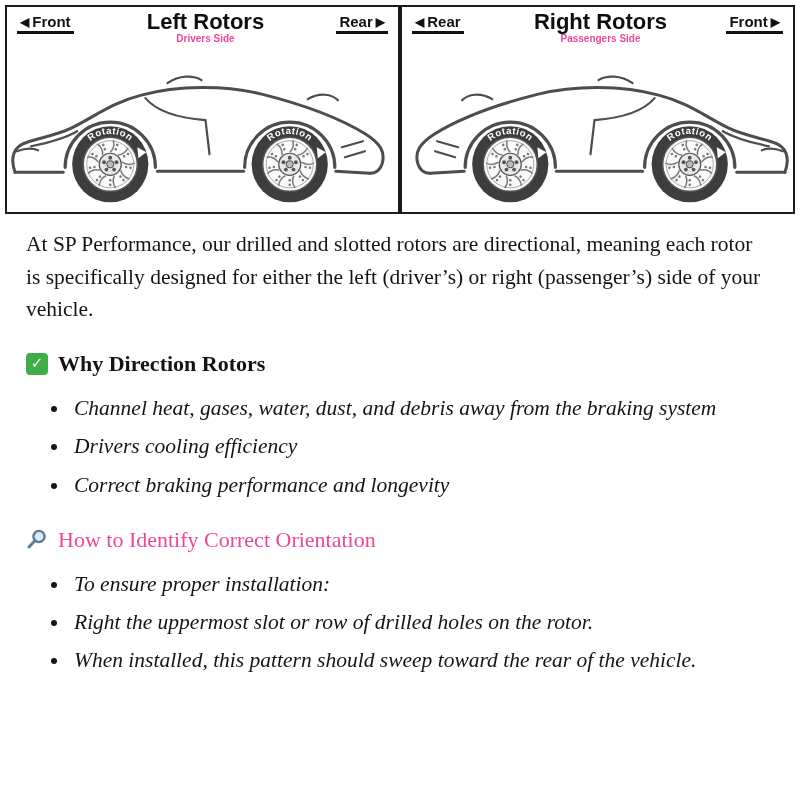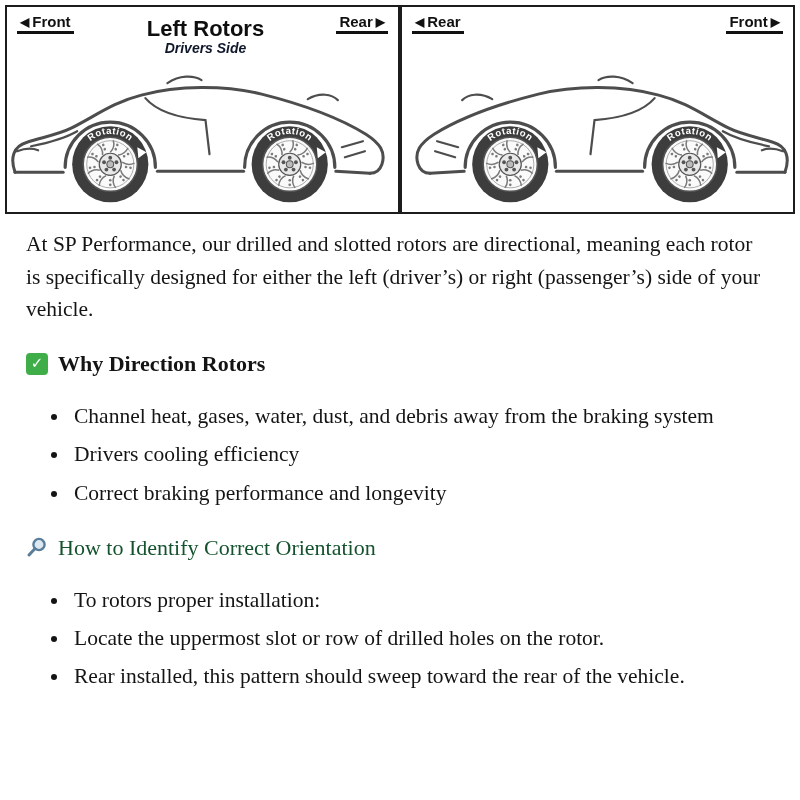--- a/index.html
+++ b/index.html
@@ -14,28 +14,28 @@
   .panel { flex:1; border:2px solid #1c1c1c; background:#fff; min-width:0; }
   .panel-header { position:relative; height:47px; }
   .dir-label {
     position:absolute; top:6px; display:flex; align-items:center; gap:3px;
     font-family:"Liberation Sans", sans-serif; font-weight:bold; font-size:15px;
     border-bottom:3px solid #111; padding:0 3px 1px 3px; color:#111;
   }
   .dir-left { left:10px; }
   .dir-right { right:10px; }
   .arrow { font-size:12px; line-height:1; }
-  .panel-title-wrap { text-align:center; padding-top:10px;margin-left:6px; }
+  .panel-title-wrap { text-align:center; padding-top:3px;margin-left:6px; }
   .panel-title {
     font-family:"Liberation Sans", sans-serif; font-weight:bold;
     font-size:22px; line-height:1.05; color:#0e0e0e;
   }
   .panel-subtitle {
-    font-family:"Liberation Sans", sans-serif; font-weight:bold; font-style:italic;
-    font-size:14px; color:#0f172a;
+    font-family:"Liberation Sans", sans-serif; font-weight:bold; 
+    font-size:10px; color:#ec4899;
   }
   svg.car { display:block; width:100%; height:auto; }
   .rot-text {
     font-family:"Liberation Sans", sans-serif; font-size:9.5px;
     font-weight:bold; fill:#fff; letter-spacing:0.6px;
   }
   .defs-holder { position:absolute; width:0; height:0; overflow:hidden; }
 
   
   .content { padding:14px 28px 0 26px; font-size:21.5px; line-height:1.5; }
@@ -44,25 +44,25 @@
     display:flex; align-items:center; gap:10px;
     font-weight:bold; font-size:22px; margin:22px 0 0 0;
   }
   .check-badge {
     width:22px; height:22px; flex:0 0 auto;
     background:#3fae49; border-radius:4px; color:#fff;
     font-family:"DejaVu Sans", sans-serif; font-size:15px; font-weight:bold;
     display:flex; align-items:center; justify-content:center;
   }
   .lead { margin:20px 0 0 0; }
-  ul.bullets { margin:20px 0 0 0; padding-left:44px; }
+  ul.bullets { margin:12px 0 0 0; padding-left:44px;font-style:italic; }
   ul.bullets li { margin-bottom:6px; padding-left:4px; max-width:700px; }
   .h-mag {
     display:flex; align-items:center; gap:10px;
-    font-weight:normal; font-size:22px; margin:22px 0 0 0; color:#14532d;
+    font-weight:normal; font-size:22px; margin:22px 0 0 0; color:#ec4899;
   }
   .mag-icon { flex:0 0 auto; display:block; }
 </style>
 </head>
 <body>
 
 <svg class="defs-holder" aria-hidden="true">
   <defs>
     <path id="slot" d="M 0 -12 Q 5 -17 3 -24"></path>
     <g id="holes">
@@ -163,20 +163,22 @@
     </svg>
   </div>
 
   <div class="panel">
     <div class="panel-header">
       <div class="dir-label dir-left">
         <span class="arrow">◀</span>
         <span>Rear</span>
       </div>
       <div class="panel-title-wrap">
+        <div class="panel-title">Right Rotors</div>
+        <div class="panel-subtitle">Passengers Side</div>
       </div>
       <div class="dir-label dir-right">
         <span>Front</span>
         <span class="arrow">▶</span>
       </div>
     </div>
     <svg class="car" viewBox="0 0 390 158">
       <use href="#car-group" transform="translate(390,0) scale(-1,1)"></use>
       <g transform="translate(108,110)">
         <text class="rot-text"><textPath href="#rotArc" startOffset="50%" text-anchor="middle">Rotation</textPath></text>
@@ -208,18 +210,18 @@
 
   <div class="h-mag">
     <svg class="mag-icon" width="22" height="22" viewBox="0 0 22 22">
       <circle cx="13" cy="8.5" r="5.6" fill="#dce9f3" stroke="#5a7d99" stroke-width="2.4"></circle>
       <line x1="8.6" y1="13" x2="3" y2="19" stroke="#5a7d99" stroke-width="3" stroke-linecap="round"></line>
     </svg>
     <span>How to Identify Correct Orientation</span>
   </div>
 
   <ul class="bullets">
-    <li>To rotors proper installation:</li>
-    <li>Locate the uppermost slot or row of drilled holes on the rotor.</li>
-    <li>Rear installed, this pattern should sweep toward the rear of the vehicle.</li>
+    <li>To ensure proper installation:</li>
+    <li>Right the uppermost slot or row of drilled holes on the rotor.</li>
+    <li>When installed, this pattern should sweep toward the rear of the vehicle.</li>
   </ul>
 
 </div>
 
 </body></html>

